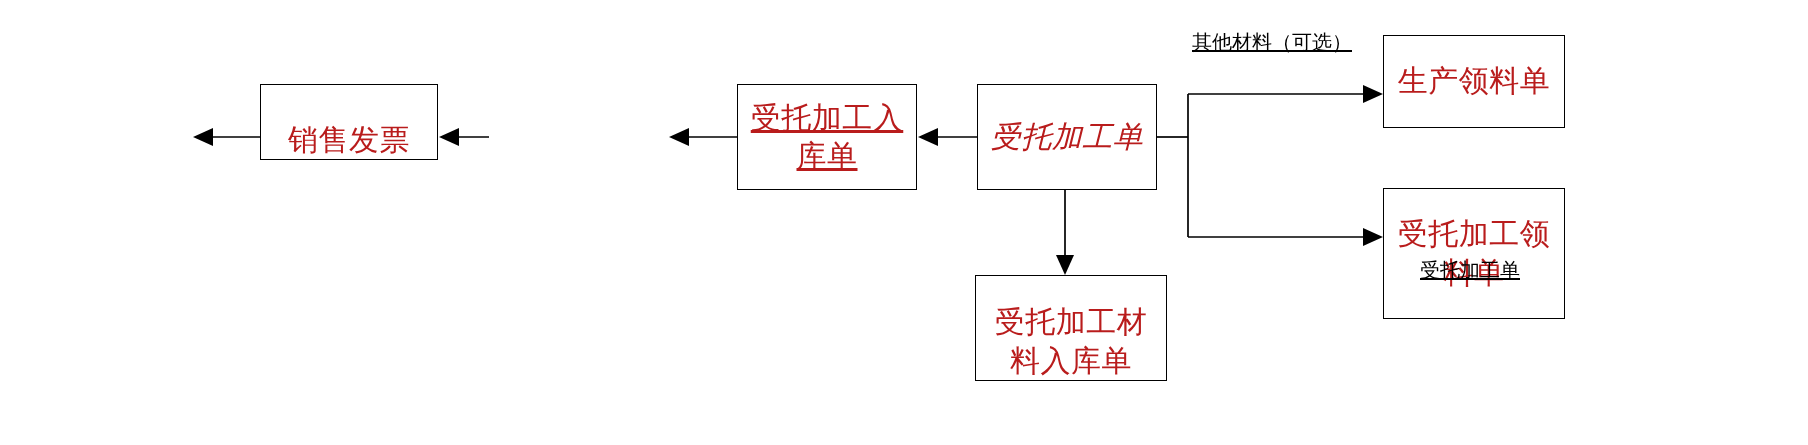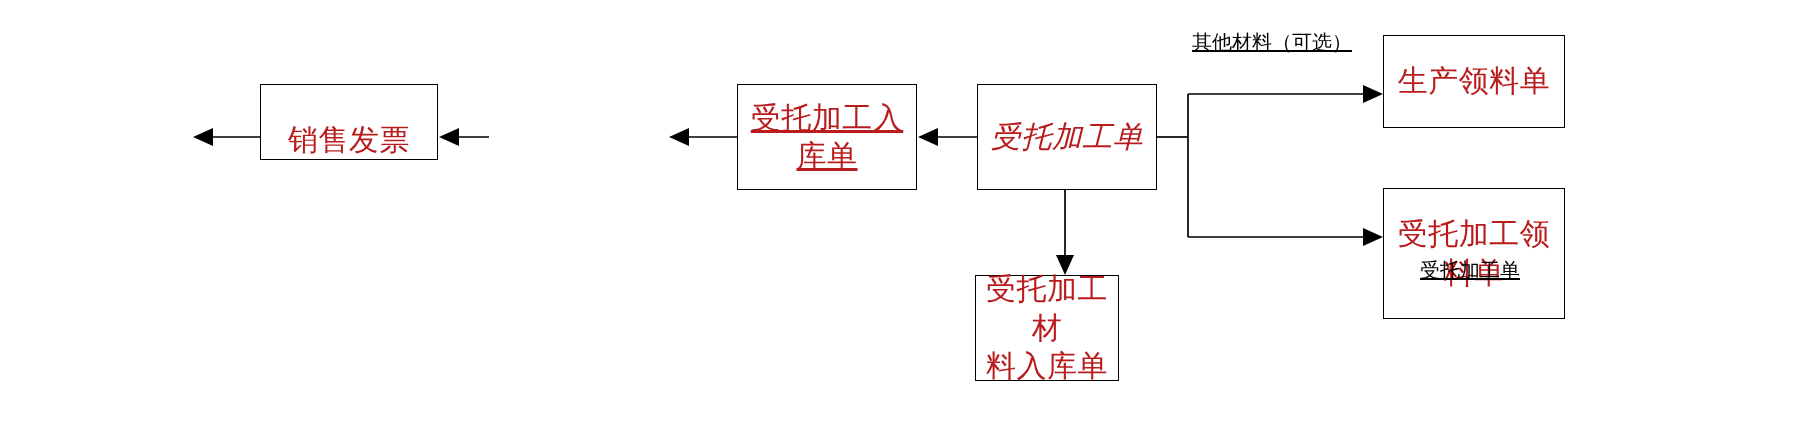--- a/index.html
+++ b/index.html
@@ -117,21 +117,21 @@
 
 
   <div class="node" style="left:737px; top:84px; width:180px; height:106px;text-decoration:underline;">
     <span>受托加工入<br>库单</span>
   </div>
 
   <div class="node" style="left:977px; top:84px; width:180px; height:106px;font-style:italic;">
     <span>受托加工单</span>
   </div>
 
-  <div class="node" style="left:975px; top:275px; width:144px; height:106px;">
+  <div class="node" style="left:975px; top:275px; width:192px; height:106px;align-items:flex-end;">
     <span>受托加工材<br>料入库单</span>
   </div>
 
   <div class="node" style="left:1383px; top:35px; width:182px; height:93px;">
     <span>生产领料单</span>
   </div>
 
   <div class="node" style="left:1383px; top:188px; width:182px; height:131px;">
     <span>受托加工领<br>料单</span>
   </div>

